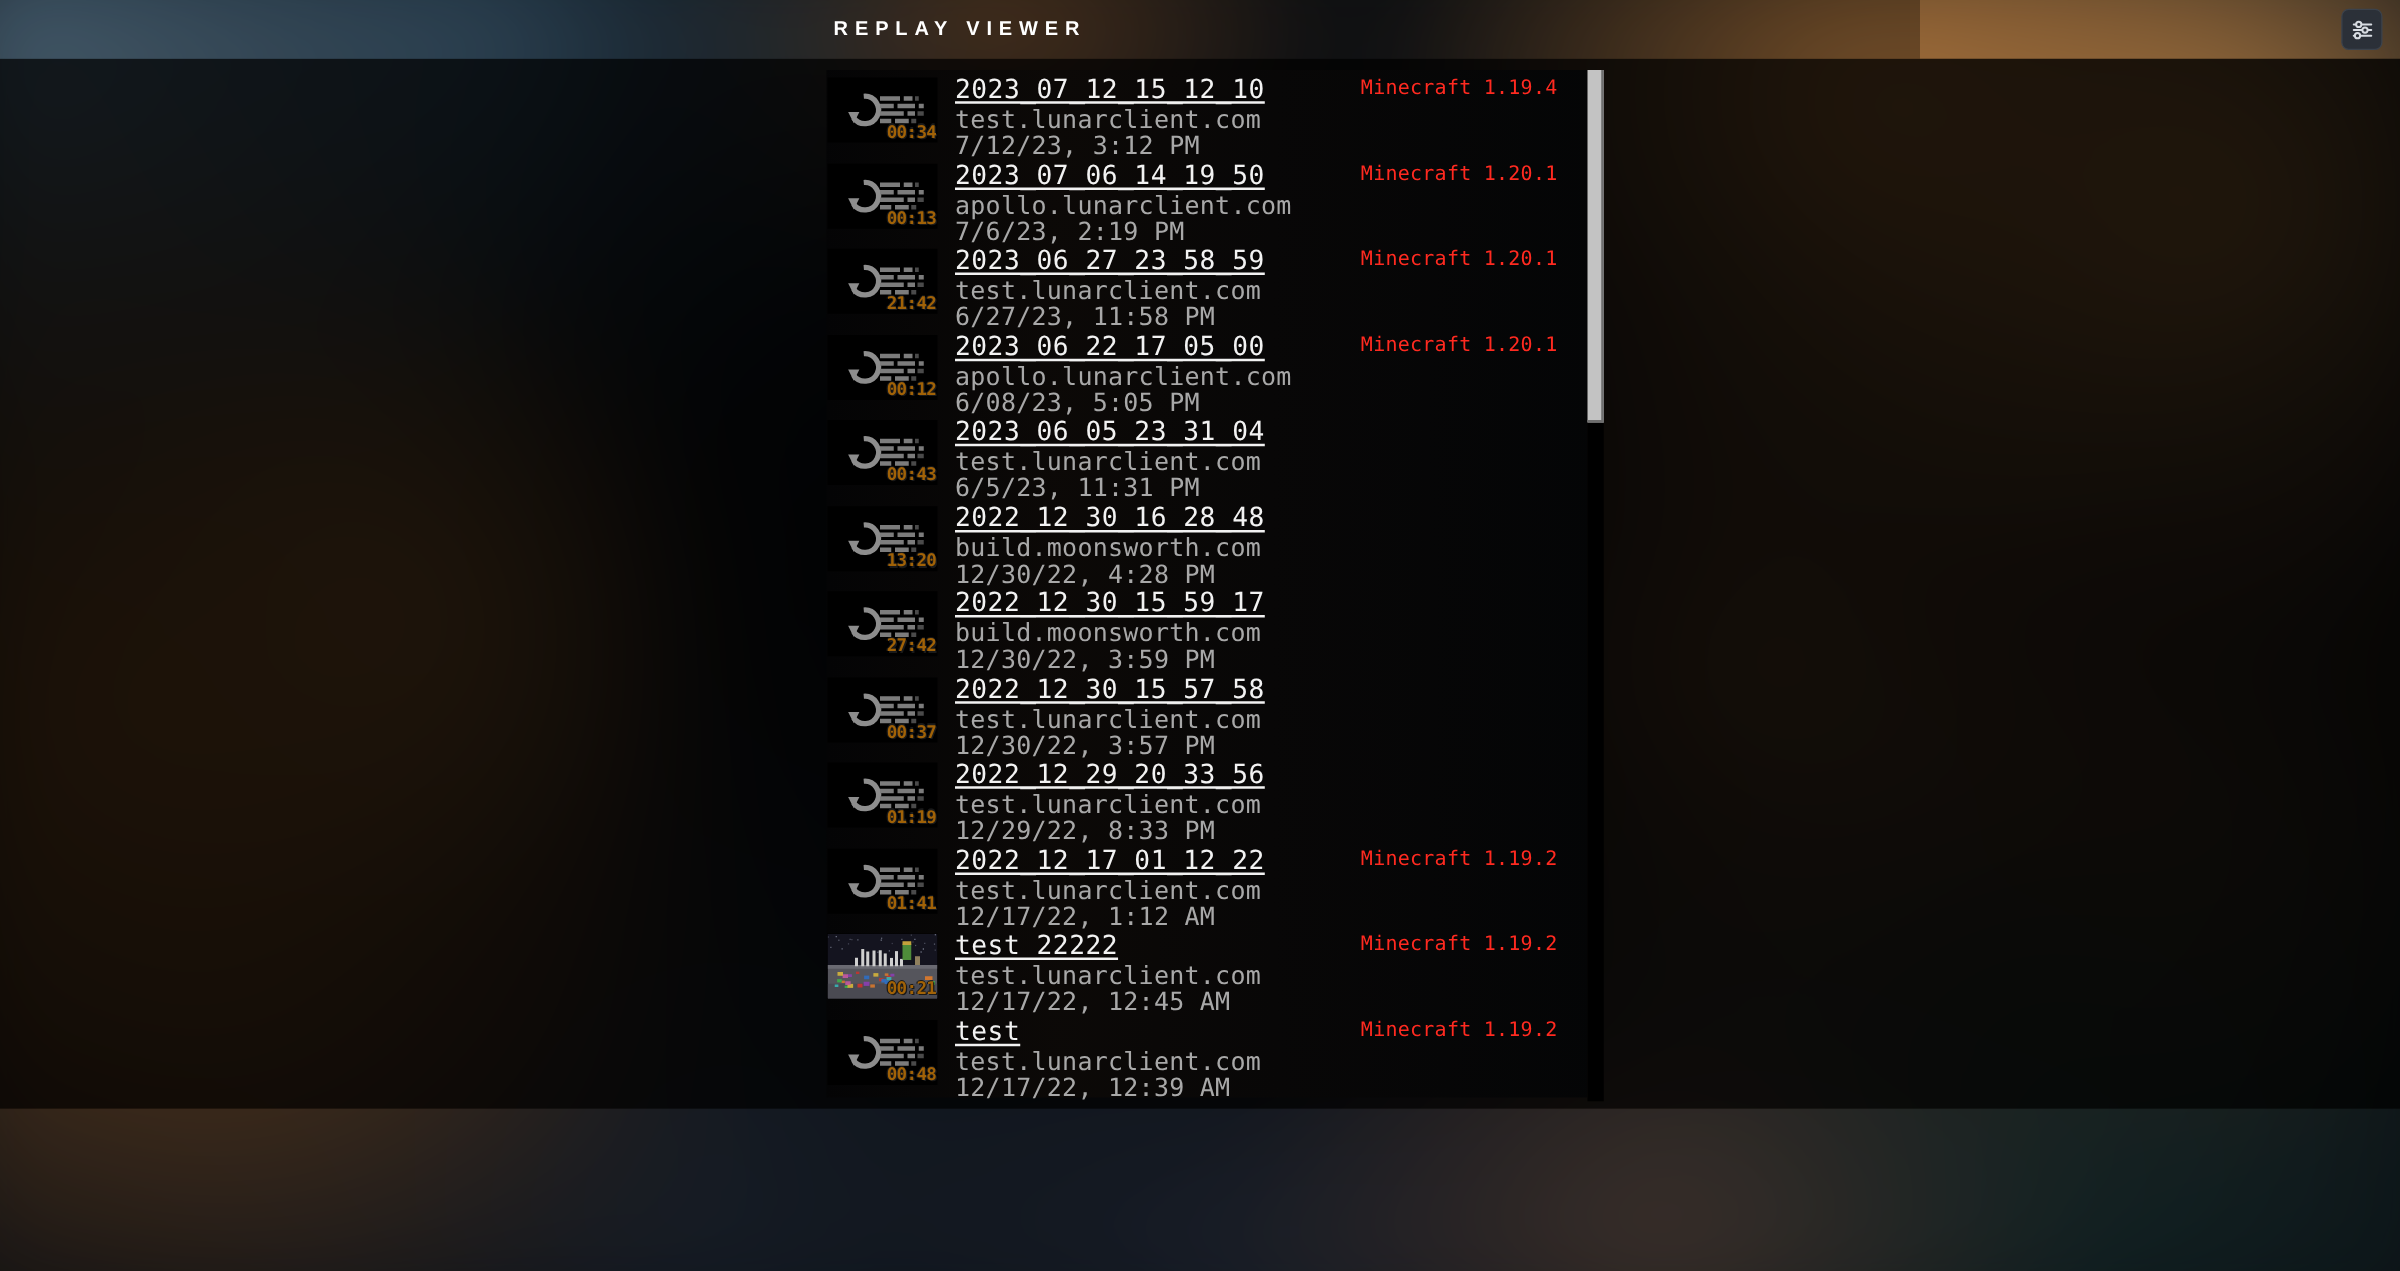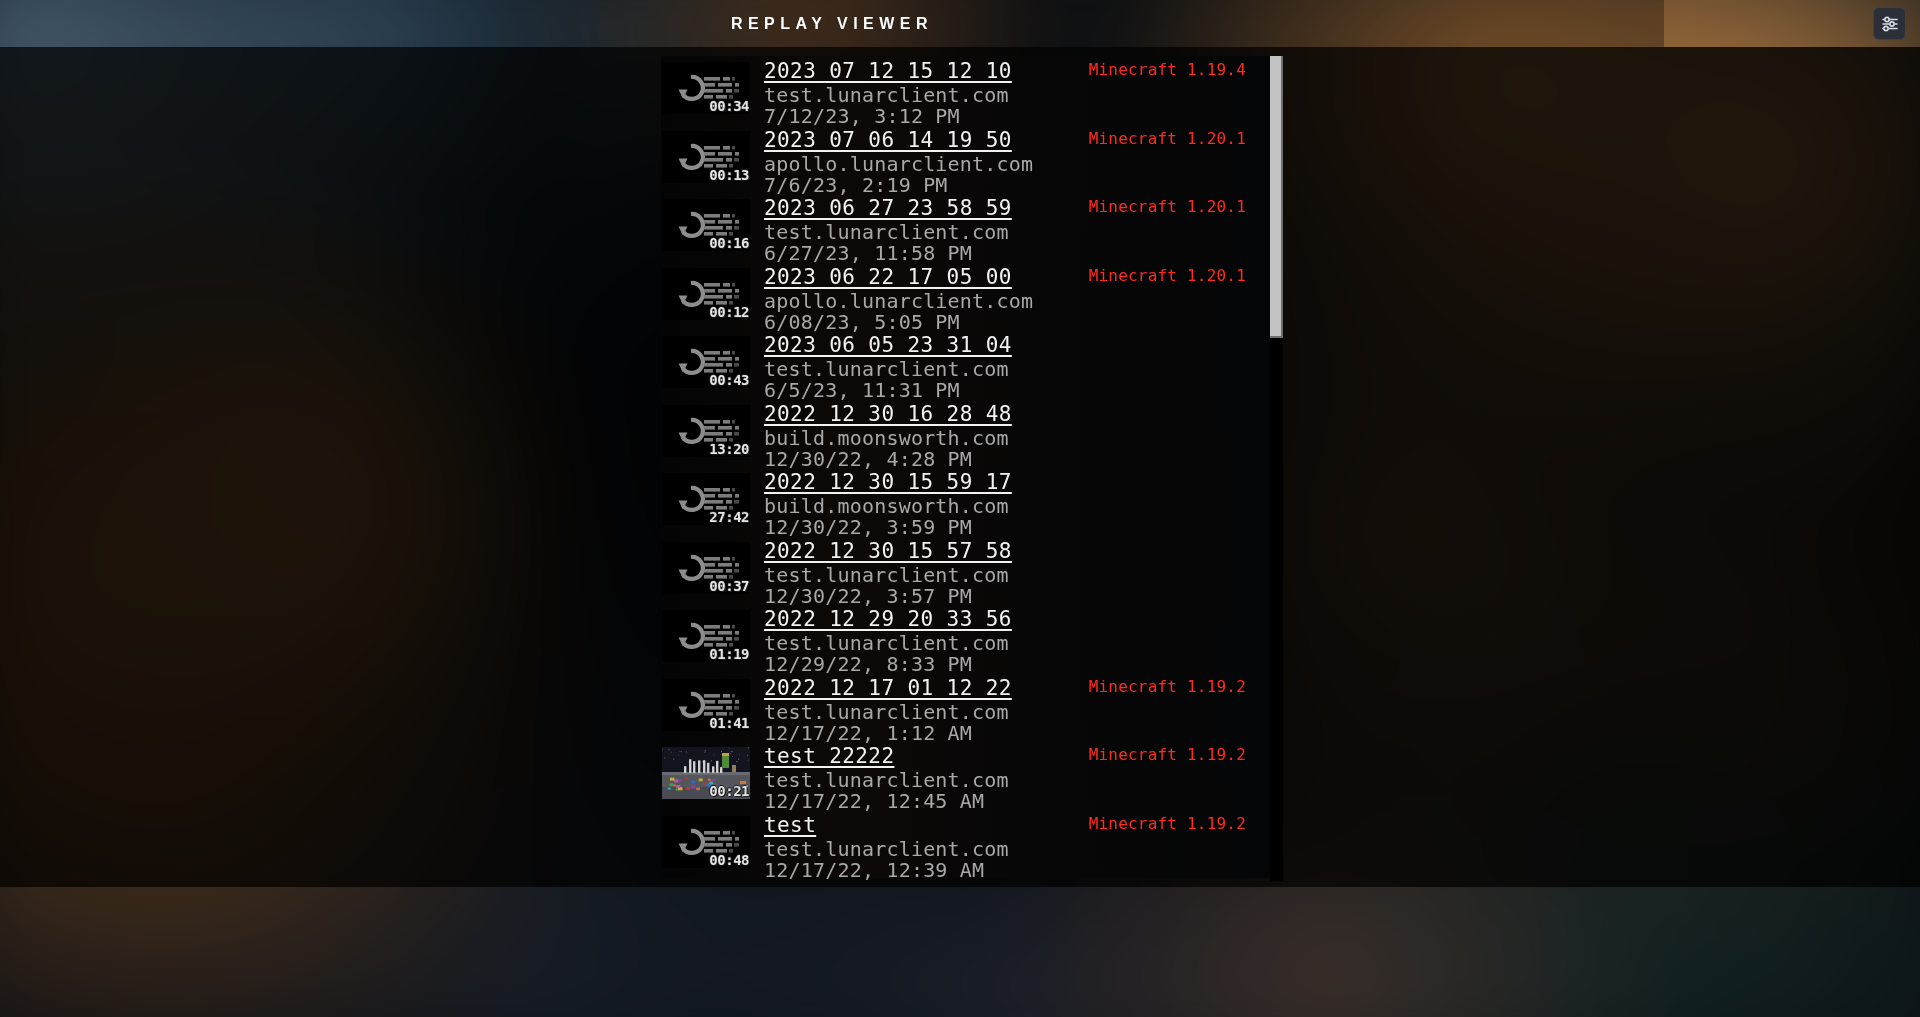--- a/index.html
+++ b/index.html
@@ -34,21 +34,21 @@
   #scrim {
     position:absolute; left:0; top:47px; width:1920px; height:840px;
     background:rgba(0,0,0,0.80);
   }
   #lower-scrim {
     position:absolute; left:0; top:887px; width:1920px; height:130px;
     background:rgba(10,12,16,0.42);
   }
   
   #header {
-    position:absolute; left:0; top:0; width:1664px; height:47px;
+    position:absolute; left:0; top:0; width:1536px; height:47px;
     background:rgba(0,0,0,0.30);
     display:flex; align-items:center; justify-content:center;
   }
   #title {
     color:#ffffff; font-size:16px; font-weight:bold; letter-spacing:5.5px;
     font-family:"Liberation Sans", sans-serif;
   }
   #settings-btn {
     position:absolute; right:14px; top:7px;
     width:33px; height:33px; border-radius:6px;
@@ -75,21 +75,21 @@
     background:#000; flex:none; overflow:hidden;
   }
   .thumb-icon { position:absolute; inset:0; }
   .thumb-shot {
     position:absolute; inset:0;
     background:
       radial-gradient(ellipse at 50% 18%, #2a2936 0%, #13121b 52%, #08070c 100%);
   }
   .duration {
     position:absolute; right:1px; bottom:0;
-    color:#e5e5e5; font-size:14px; font-weight:bold;
+    color:#a16207; font-size:14px; font-weight:bold;
     font-family:"DejaVu Sans Mono", monospace;
     letter-spacing:-0.5px;
     text-shadow:1px 1px 0 #1a1a1a, -1px 0 0 #1a1a1a, 0 -1px 0 #1a1a1a;
   }
   .meta { margin-left:14px; line-height:1.0; padding-top:1px; }
   .r-title {
     color:#f2f2f2; font-size:21px; letter-spacing:0.4px;
     text-decoration:underline; text-underline-offset:3px;
     text-decoration-thickness:1.6px; white-space:nowrap;
     display:inline-block; margin-bottom:3px;
@@ -224,21 +224,21 @@
               <rect x="64" y="27" width="6" height="3.6"></rect>
       <rect x="42" y="33" width="9" height="3.6"></rect>
               <rect x="54" y="33" width="11" height="3.6"></rect>
     </g>
     <g fill="#4a4a4a">
       <rect x="70" y="15" width="3" height="3.6"></rect>
               <rect x="72" y="27" width="5" height="3.6"></rect>
       <rect x="67" y="33" width="4" height="3.6"></rect>
     </g>
   </svg>
-       <div class="duration">00:16</div>
+       <div class="duration">21:42</div>
      </div>
      <div class="meta">
        <div class="r-title">2023_06_27_23_58_59</div>
        <div class="r-server">test.lunarclient.com</div>
        <div class="r-date">6/27/23, 11:58 PM</div>
      </div>
      <div class="r-version">Minecraft 1.20.1</div>
       </div>
       <div class="row">
         <div class="thumb">

